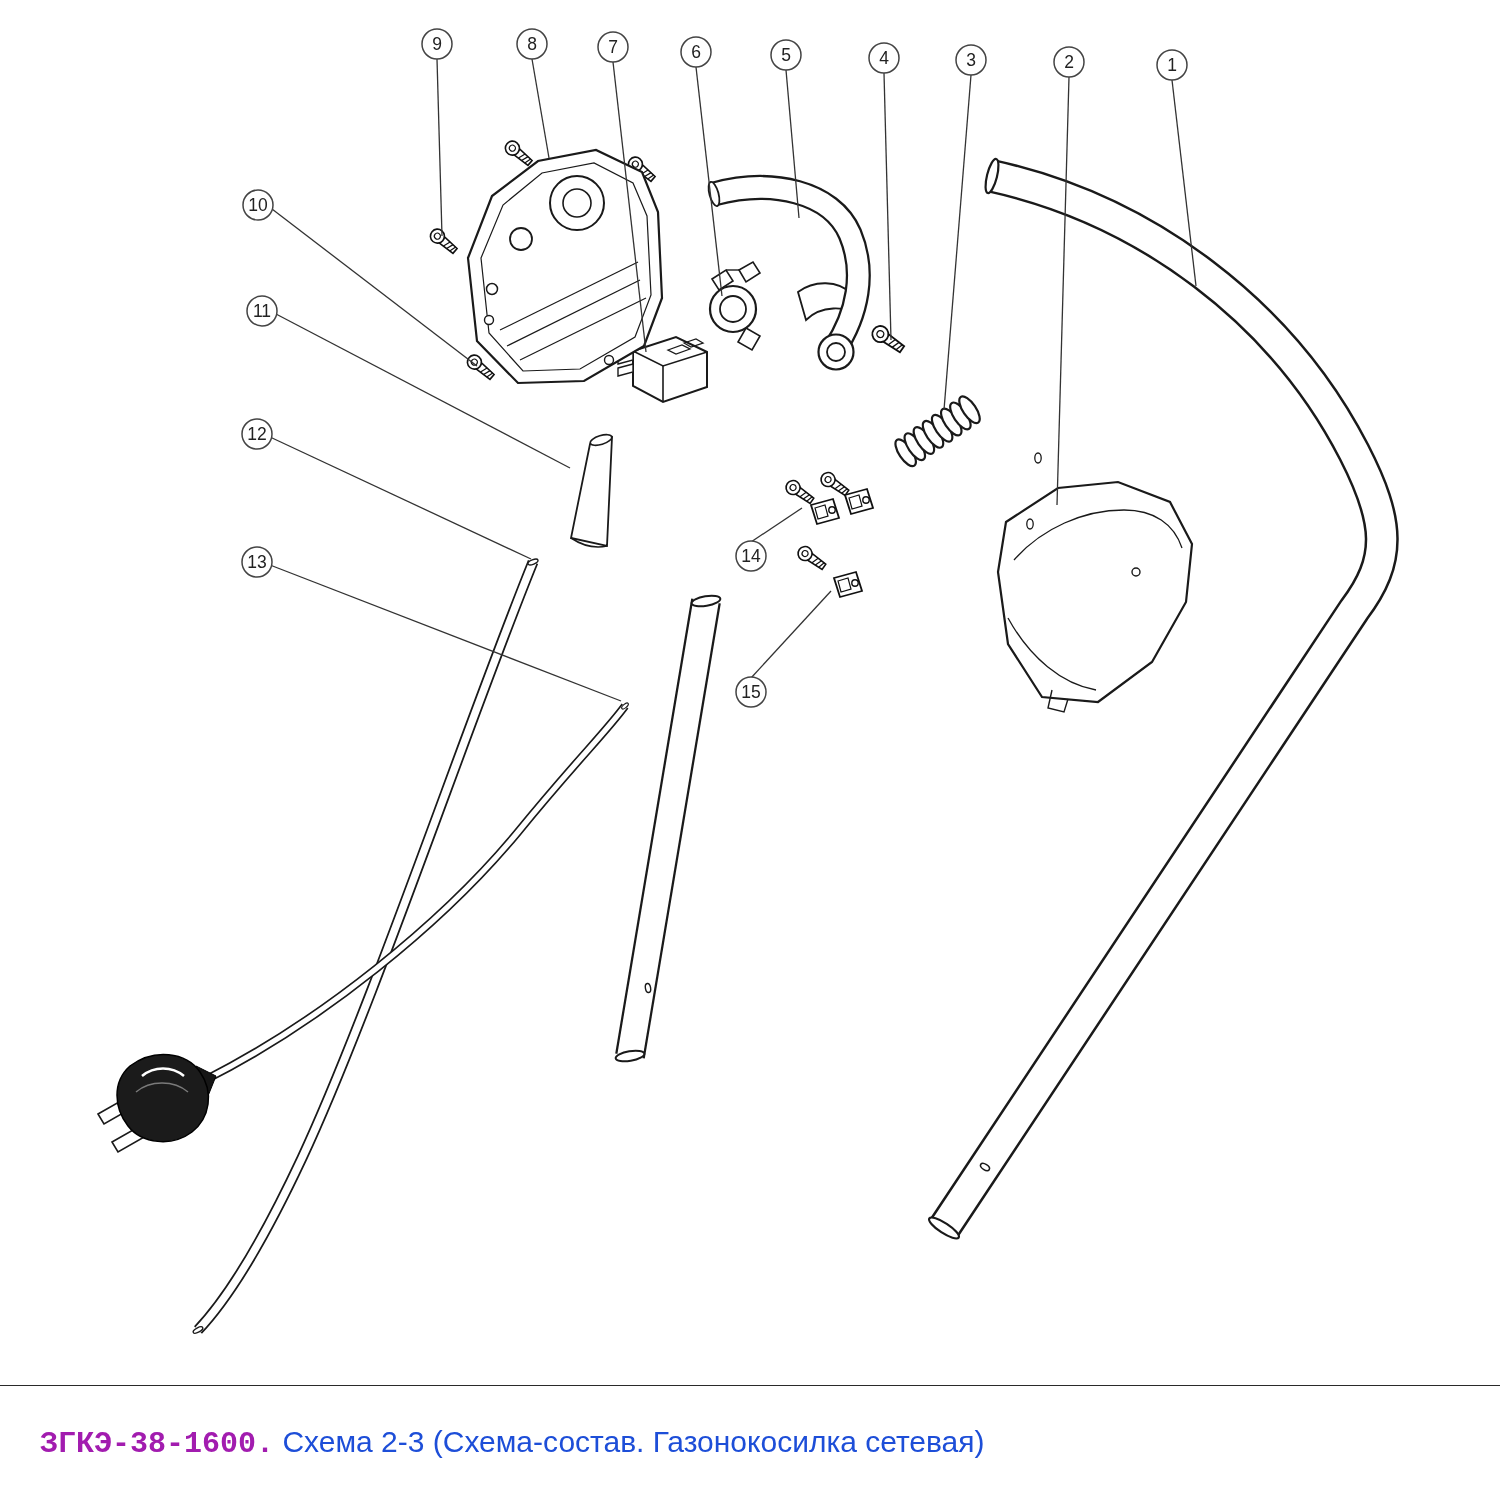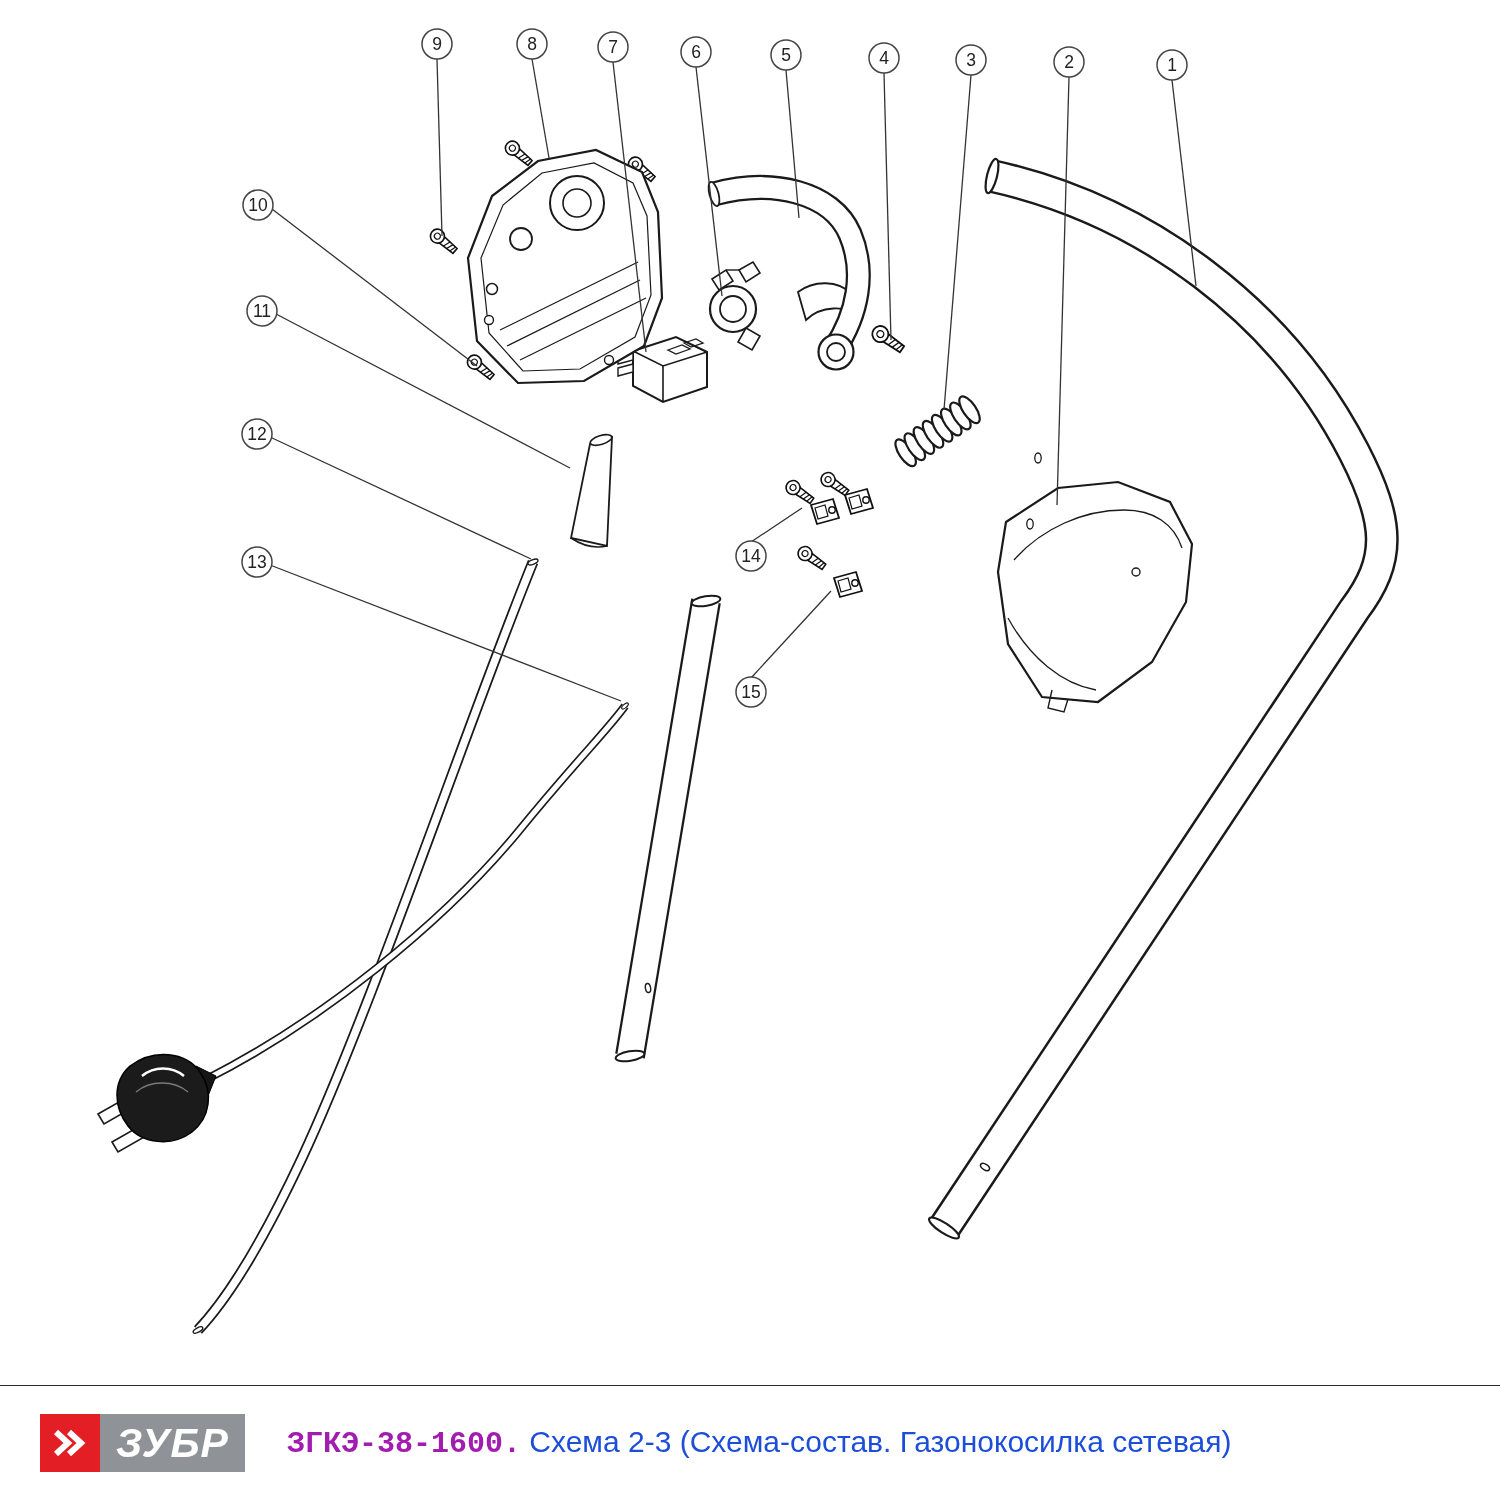--- a/index.html
+++ b/index.html
@@ -259,29 +259,18 @@
     </g>
     <g>
       <circle class="callout-circle" cx="751" cy="692" r="15"></circle>
       <text class="callout-num" x="751" y="698">15</text>
     </g>
   </g>
 </svg>
 
 <div class="footer">
   <div class="footer-content">
-    <div class="logo">
-      <div class="logo-red">
-        <svg width="40" height="40" viewBox="0 0 40 40">
-          <path d="M6,9 L18,20 L6,31" fill="none" stroke="#fff" stroke-width="6"></path>
-          <path d="M19,9 L31,20 L19,31" fill="none" stroke="#fff" stroke-width="6"></path>
-        </svg>
-      </div>
-      <div class="logo-gray">
-        <span>ЗУБР</span>
-      </div>
-    </div>
     <div class="footer-title">
       <span class="model">ЗГКЭ-38-1600.</span>
       <span class="subtitle">Схема 2-3 (Схема-состав. Газонокосилка сетевая)</span>
     </div>
   </div>
 </div>
 
 </body></html>

